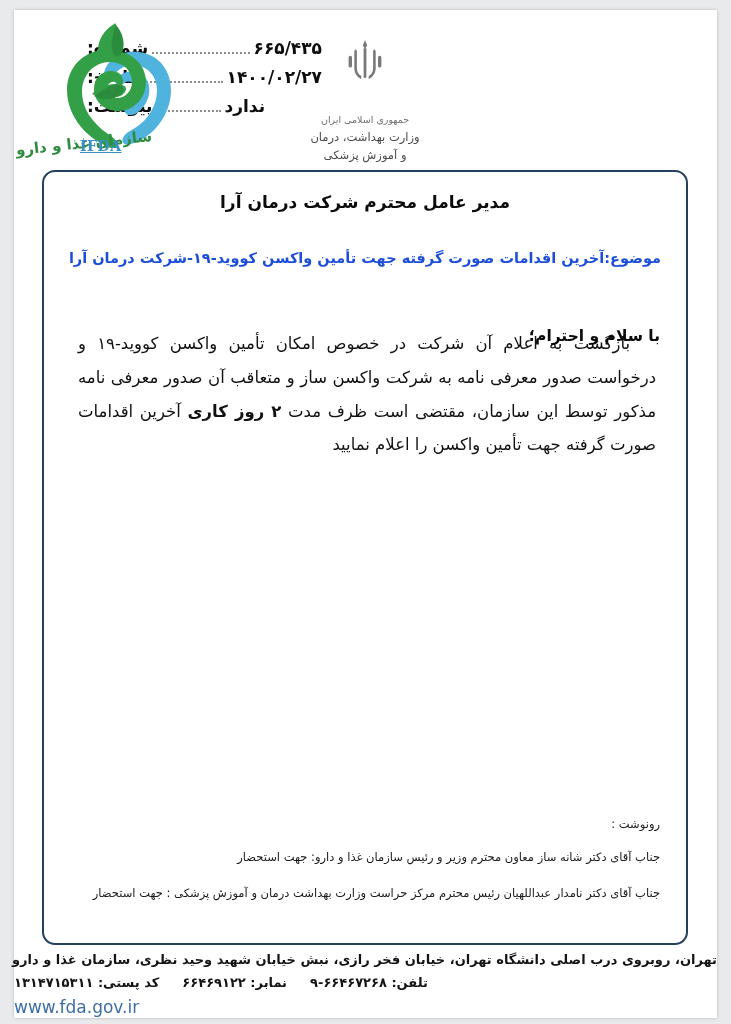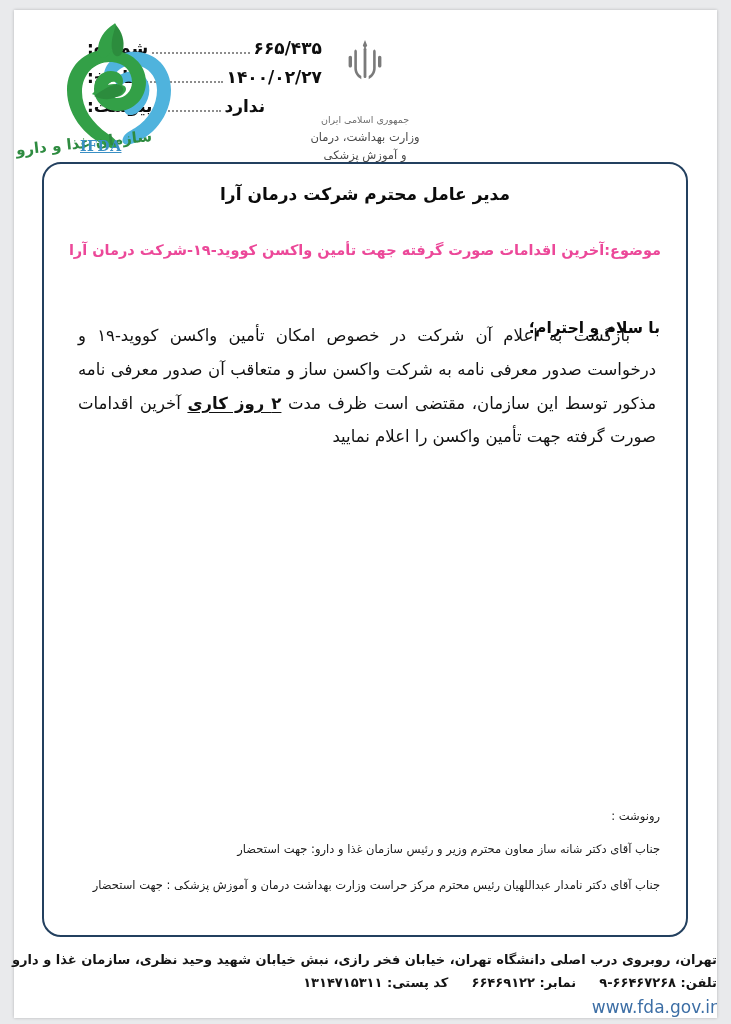--- a/index.html
+++ b/index.html
@@ -129,25 +129,25 @@
     font-weight: bold;
     color: #3a8fc4;
     letter-spacing: 0.5px;
     text-decoration: underline;
   }
 
   
   #body-frame {
     position: absolute;
     left: 28px;
-    top: 152px;
+    top: 160px;
     width: 646px;
     height: 775px;
     border: 2px solid #23405f;
-    border-radius: 19px;
+    border-radius: 13px;
     box-sizing: border-box;
   }
 
   #addressee-title {
     position: absolute;
     right: 24px;
     top: 20px;
     left: 24px;
     text-align: center;
     font-size: 17px;
@@ -157,21 +157,21 @@
   }
 
   #subject-line {
     position: absolute;
     right: 24px;
     left: 24px;
     top: 78px;
     text-align: center;
     font-size: 14.5px;
     font-weight: bold;
-    color: #ec4899;
+    color: #1d4ed8;
     letter-spacing: -0.2px;
     white-space: nowrap;
   }
 
   #greeting-line {
     position: absolute;
     right: 26px;
     top: 125px;
     font-size: 15.5px;
     font-weight: bold;
@@ -186,21 +186,20 @@
     top: 155px;
     font-size: 16.5px;
     line-height: 2.05;
     color: #111111;
     text-align: justify;
     text-justify: inter-word;
     text-indent: 26px;
   }
   #body-paragraph .emphasis {
     font-weight: bold;
-    text-decoration: underline;
     text-underline-offset: 3px;
   }
 
   
   #signature-block {
     position: absolute;
     left: 170px;
     top: 378px;
     width: 260px;
     height: 120px;
@@ -248,21 +247,21 @@
     letter-spacing: -0.1px;
     margin-top: 16px;
   }
 
   
   #letter-footer {
     position: absolute;
     left: 0;
     top: 940px;
     width: 703px;
-    text-align: right;
+    text-align: left;
   }
   #footer-address {
     font-size: 13px;
     font-weight: bold;
     color: #141414;
     letter-spacing: -0.2px;
     line-height: 1.6;
     white-space: nowrap;
   }
   #footer-contact {

